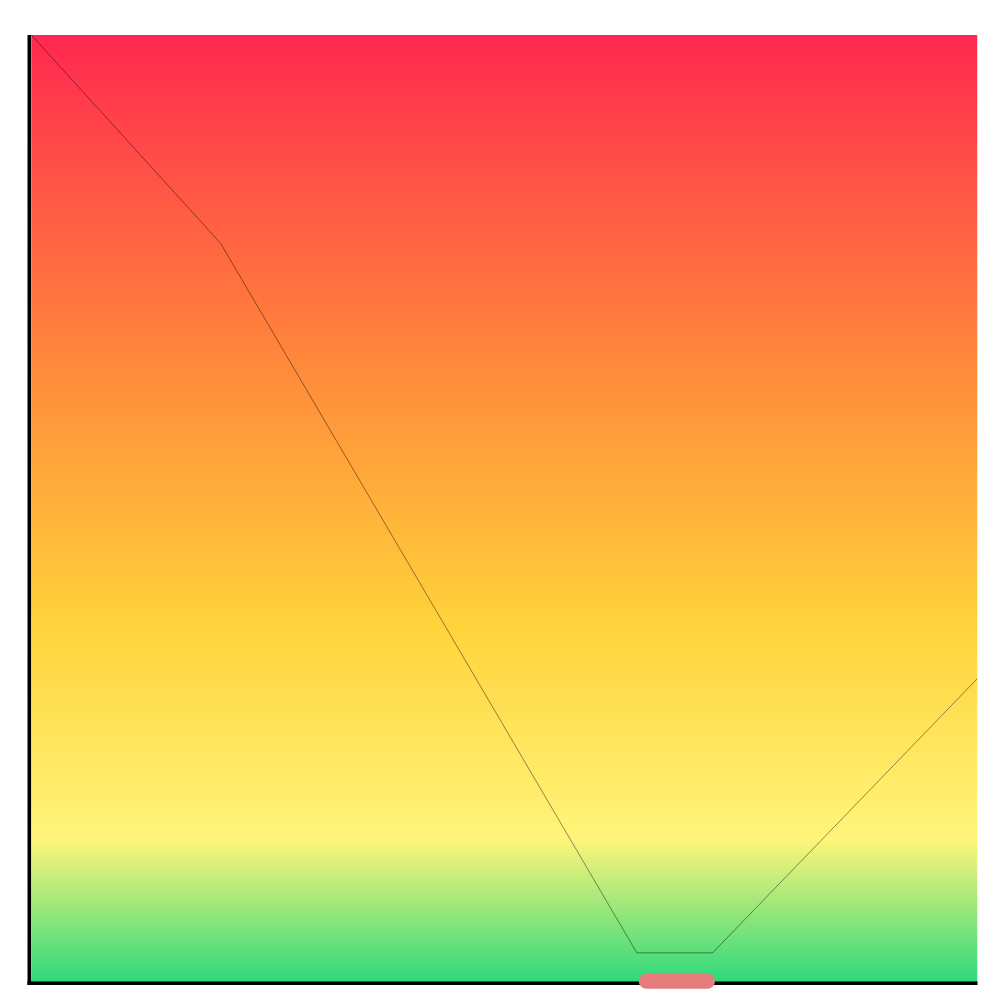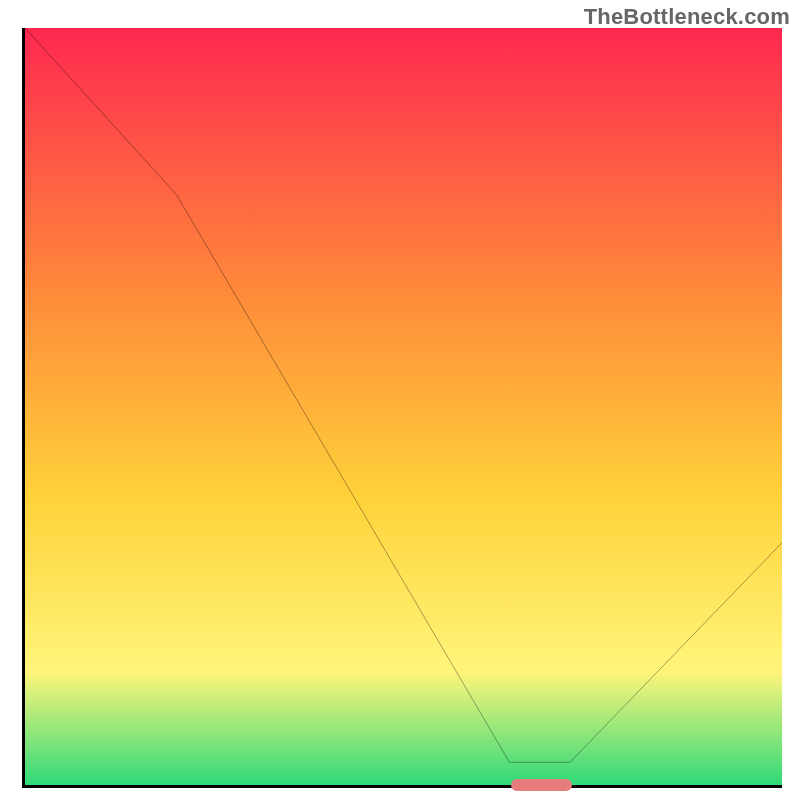--- a/index.html
+++ b/index.html
@@ -44,21 +44,20 @@
     position: absolute;
     height: 12px;
     border-radius: 6px;
     background: #e77c7c;
   }
 </style>
 </head>
 <body>
 
 <div class="wrap">
-  <div class="watermark">TheBottleneck.com</div>
 
   <div class="plot">
     <svg viewBox="0 0 100 100" preserveAspectRatio="none">
       <defs>
         <linearGradient id="bg" x1="0" y1="0" x2="0" y2="1">
           <stop id="g0" offset="0%" stop-color="#ff2850"></stop>
           <stop id="g1" offset="35%" stop-color="#ff8a3a"></stop>
           <stop id="g2" offset="62%" stop-color="#ffd23a"></stop>
           <stop id="g3" offset="85%" stop-color="#fff57a"></stop>
           <stop id="g4" offset="100%" stop-color="#2fd97a"></stop>

